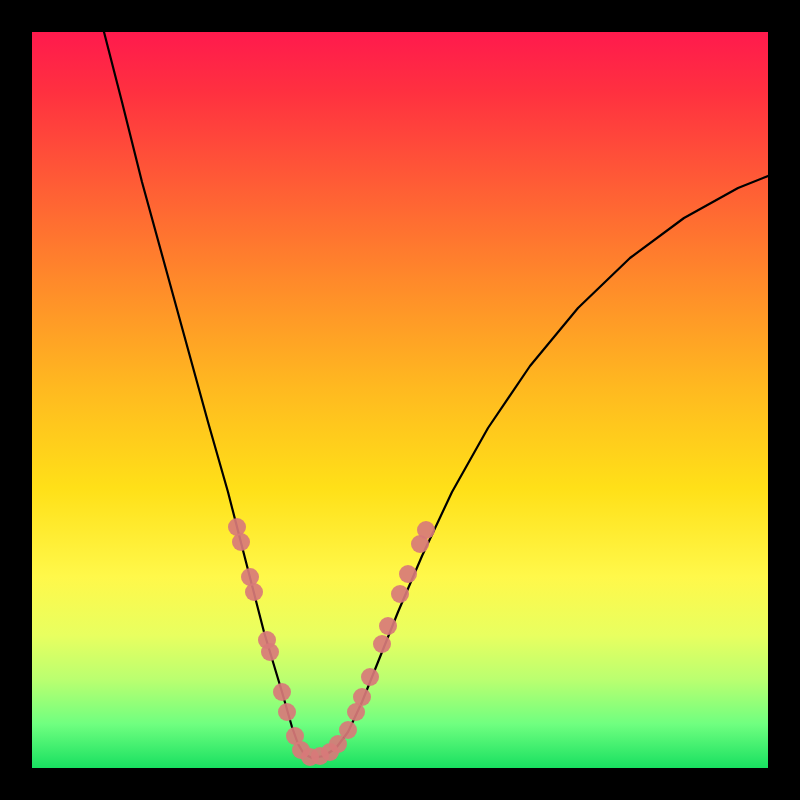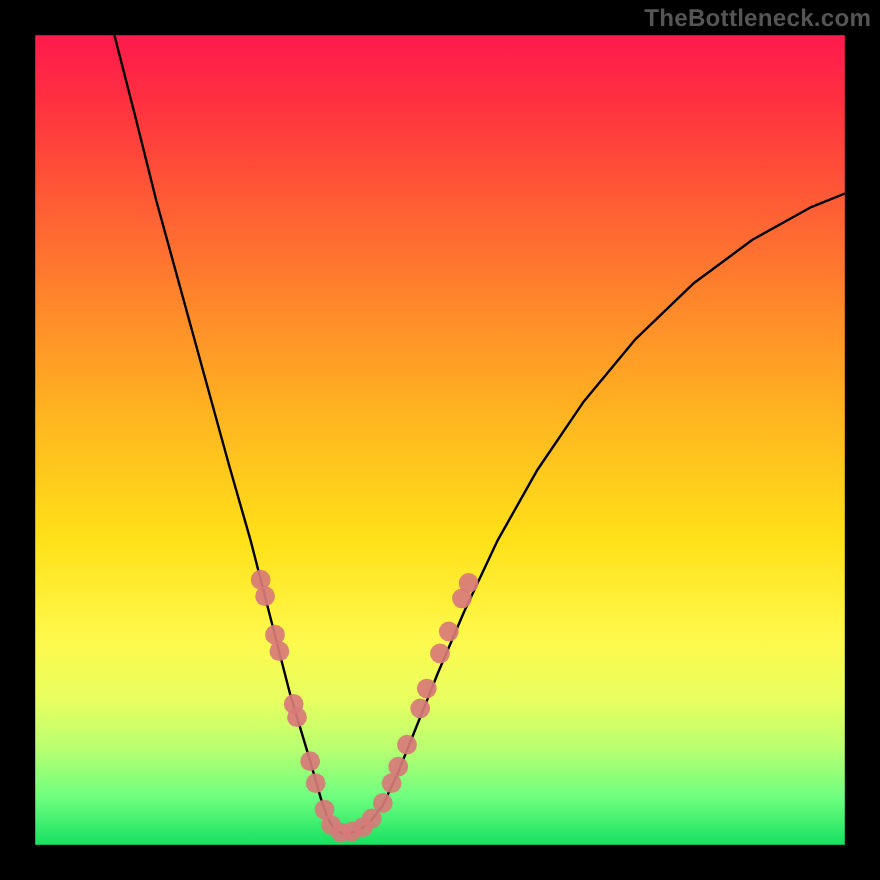--- a/index.html
+++ b/index.html
@@ -82,14 +82,13 @@
           <circle cx="338" cy="645" r="9" class="marker"></circle>
           <circle cx="350" cy="612" r="9" class="marker"></circle>
           <circle cx="356" cy="594" r="9" class="marker"></circle>
           <circle cx="368" cy="562" r="9" class="marker"></circle>
           <circle cx="376" cy="542" r="9" class="marker"></circle>
           <circle cx="388" cy="512" r="9" class="marker"></circle>
           <circle cx="394" cy="498" r="9" class="marker"></circle>
         </g>
     </svg>
   </div>
-  <div class="watermark">TheBottleneck.com</div>
 </div>
 
 </body></html>

